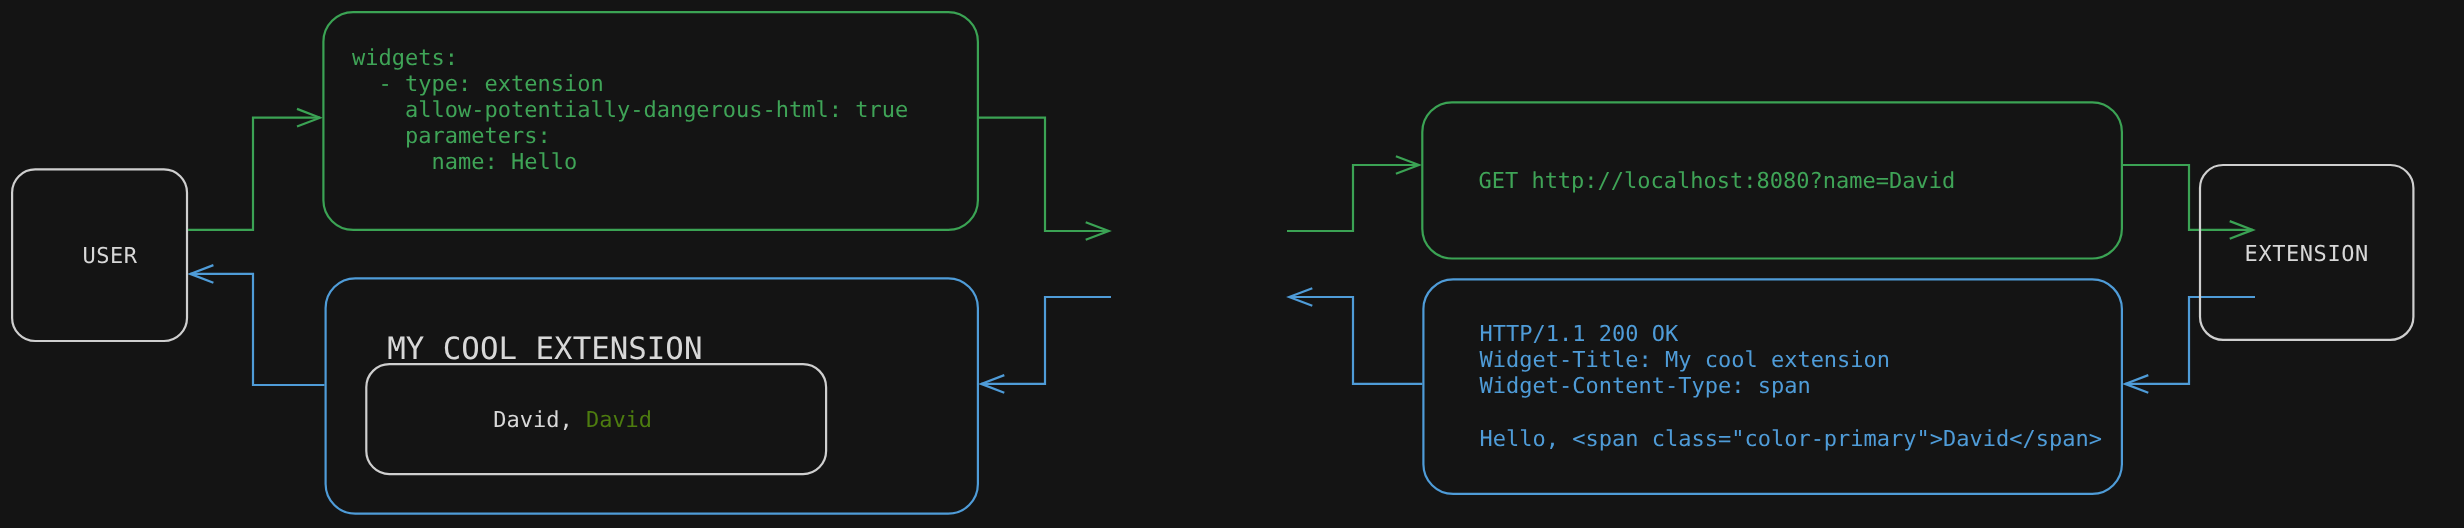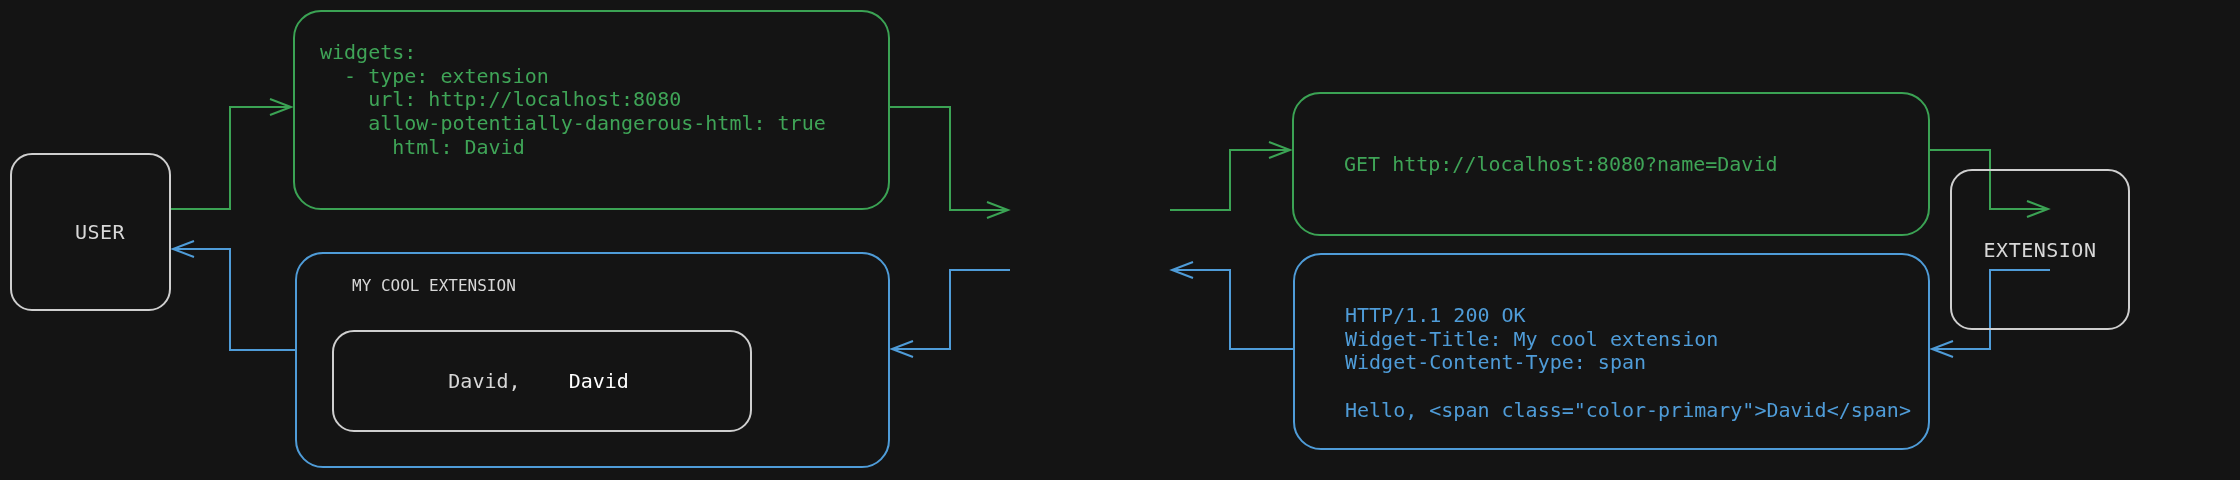--- a/index.html
+++ b/index.html
@@ -53,53 +53,53 @@
     position: absolute;
     left: 50px; top: 0;
     height: 100%;
     display: flex;
     align-items: center;
     font-size: 20px;
     white-space: pre;
   }
   .widget-title {
     position: absolute;
-    left: 55px; top: 22px;
+    left: 55px; top: 46px;
     color: #d8d8d8;
-    font-size: 16px;
+    font-size: 28px;
     white-space: pre;
   }
   .hello-frame {
     position: absolute;
     left: 35px; top: 76px;
     width: 420px; height: 102px;
     border: 2px solid #cfcfcf;
     border-radius: 22px;
     box-sizing: border-box;
     display: flex;
     align-items: center;
   }
   .hello-text {
     margin-left: 18px;
     font-size: 20px;
     color: #d8d8d8;
     white-space: pre;
   }
-  .hello-text .name { color: #ffffff; margin-left: 36px; }
+  .hello-text .name { color: #4d7c0f; }
 
   
   #user-node      { left: 10px;   top: 153px; width: 161px; height: 158px; padding-left: 19px; }
   #glance-node    { left: 1010px; top: 150px; width: 160px; height: 158px; }
-  #extension-node { left: 1950px; top: 149px; width: 180px; height: 161px; margin-top: 20px; }
+  #extension-node { left: 1999px; top: 149px; width: 196px; height: 161px; }
   #config-box     { left: 293px;  top: 10px;  width: 597px; height: 200px; }
   #request-box    { left: 1292px; top: 92px;  width: 638px; height: 144px; }
   #response-box   { left: 1293px; top: 253px; width: 637px; height: 197px; }
   #widget-box     { left: 295px;  top: 252px; width: 595px; height: 216px; }
   #config-box .code-lines   { left: 25px; top: 29px; }
-  #response-box .code-lines { left: 50px; top: 37px; margin-top: 12px; }
+  #response-box .code-lines { left: 50px; top: 37px; }
 </style>
 </head>
 <body>
 
 <div class="stage">
 
   <svg class="connectors" viewBox="0 0 2240 480" xmlns="http://www.w3.org/2000/svg">
     <defs>
       <marker id="arrow-green" markerUnits="userSpaceOnUse" markerWidth="26" markerHeight="22" refX="23" refY="10" orient="auto">
         <path d="M2,2 L23,10 L2,18" fill="none" stroke="#3ba354" stroke-width="2"></path>
@@ -124,23 +124,23 @@
 
 
   <div class="node" id="extension-node">
     <span>EXTENSION</span>
   </div>
 
   <div class="codebox green" id="config-box">
     <div class="code-lines">
       <div class="code-line">widgets:</div>
       <div class="code-line">  - type: extension</div>
-      <div class="code-line">    url: http://localhost:8080</div>
       <div class="code-line">    allow-potentially-dangerous-html: true</div>
-      <div class="code-line">      html: David</div>
+      <div class="code-line">    parameters:</div>
+      <div class="code-line">      name: Hello</div>
     </div>
   </div>
 
   <div class="codebox green" id="request-box">
     <div class="single-line">GET http://localhost:8080?name=David</div>
   </div>
 
   <div class="codebox blue" id="response-box">
     <div class="code-lines">
       <div class="code-line">HTTP/1.1 200 OK</div>

